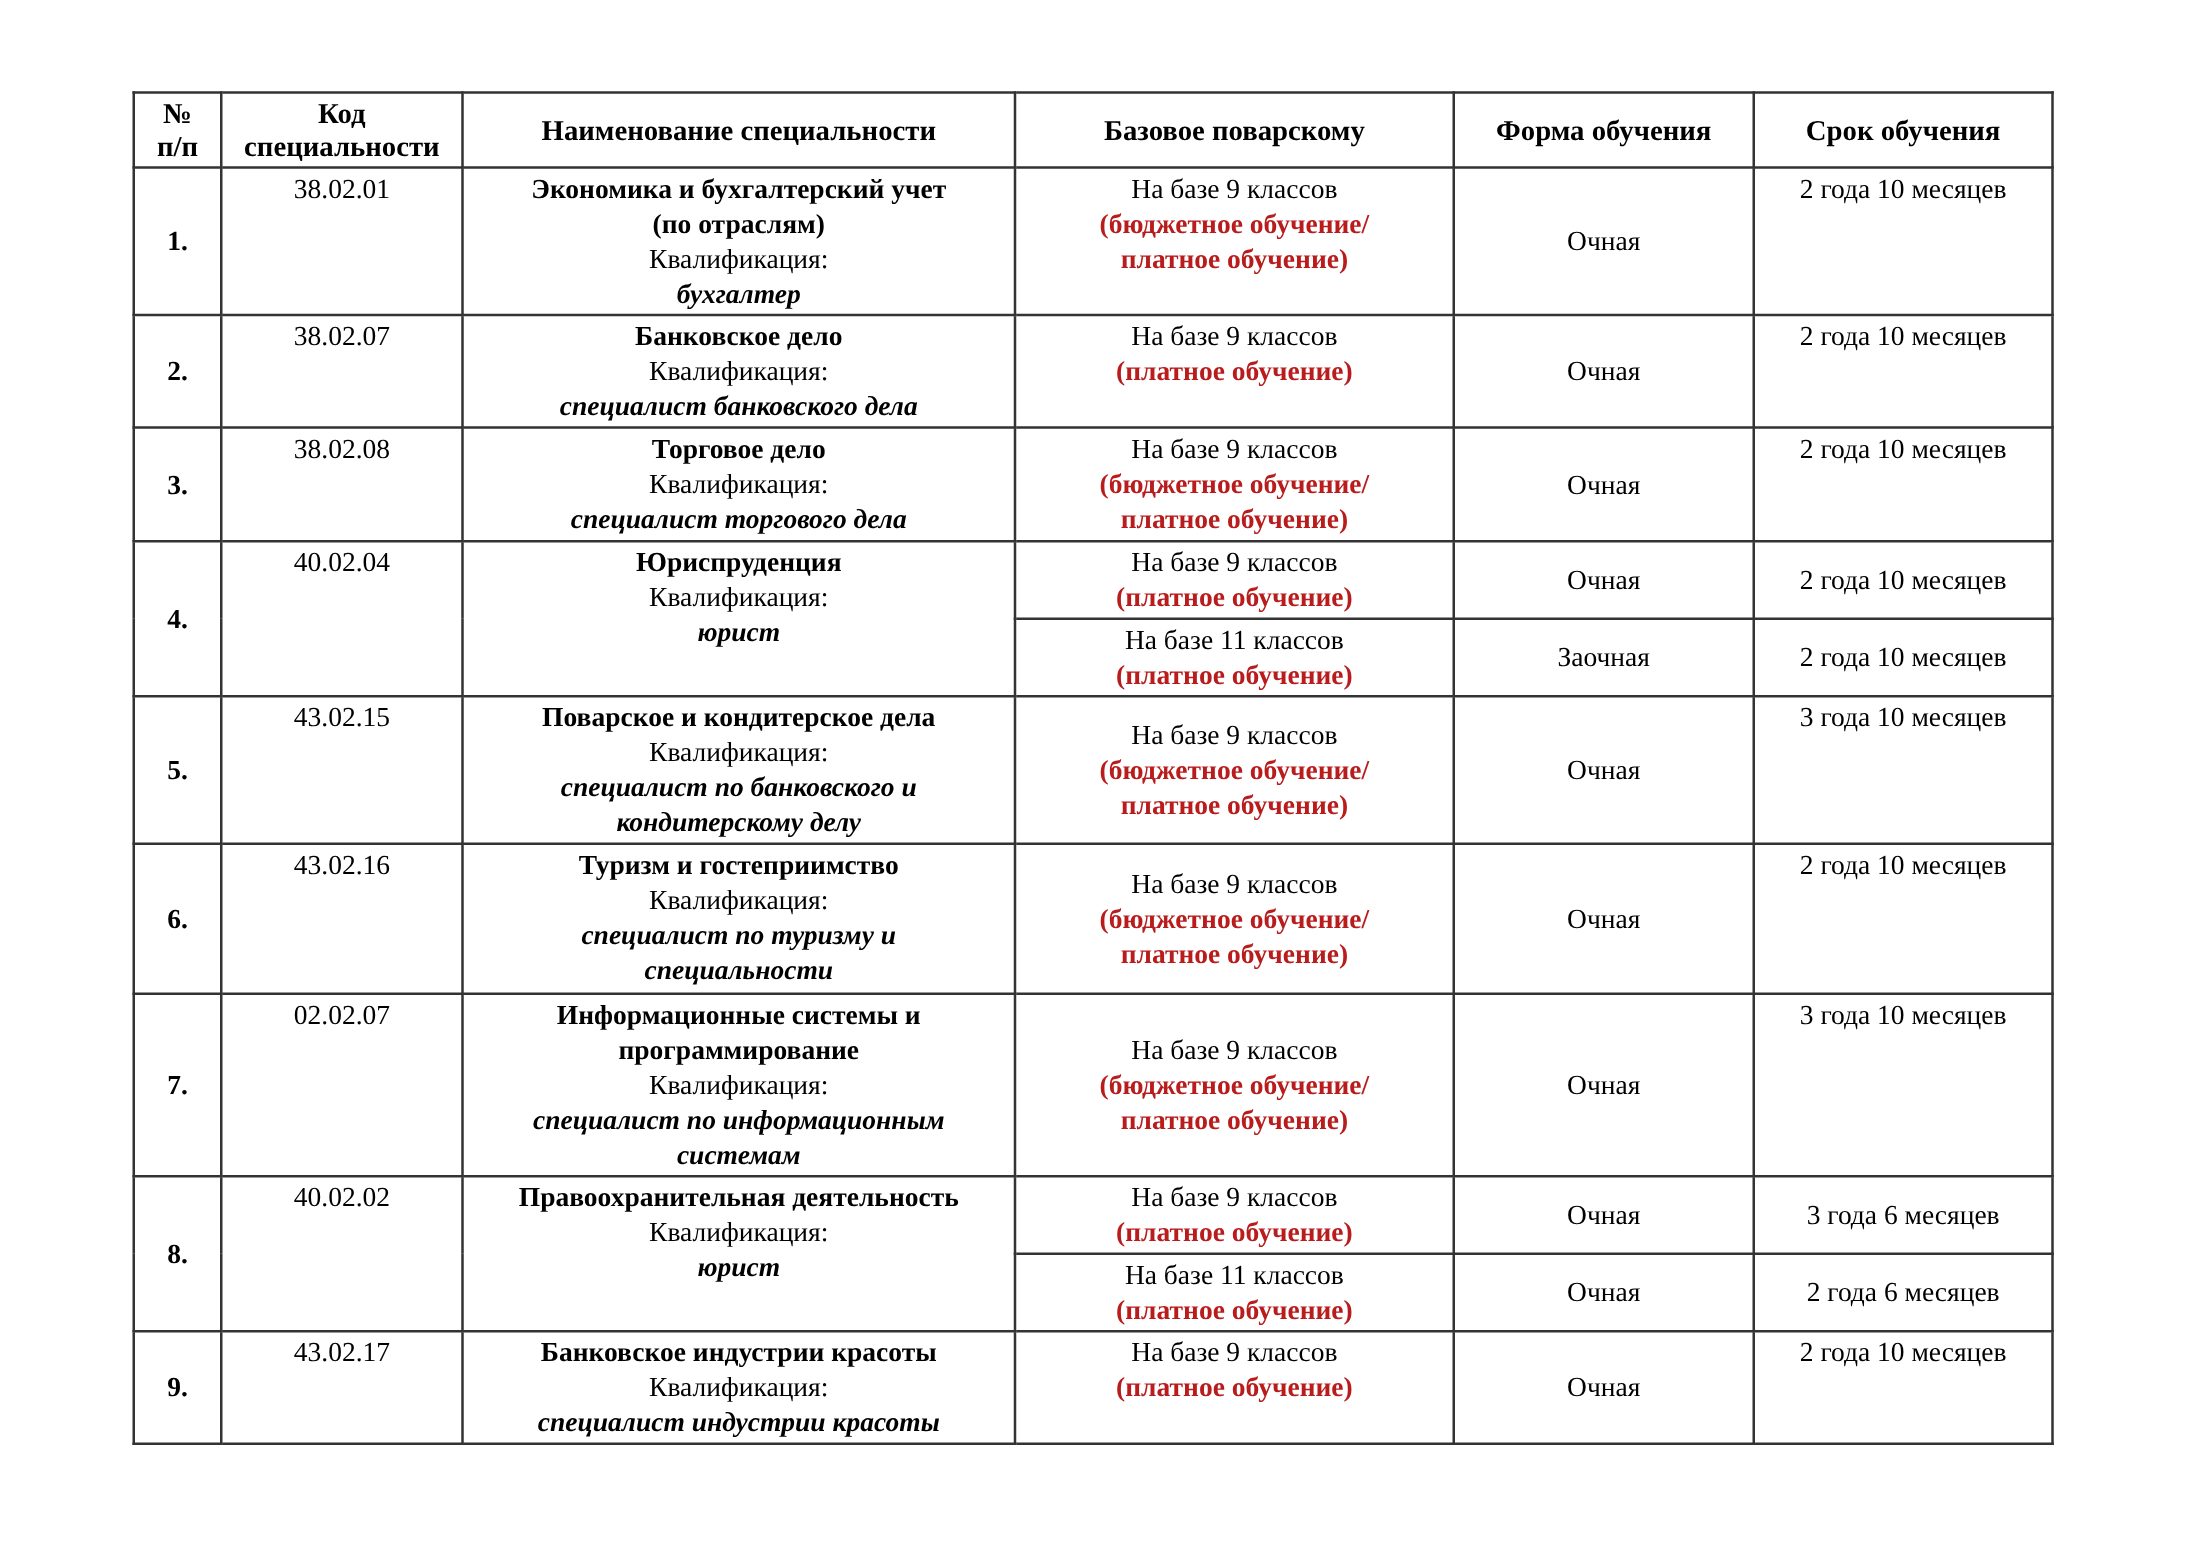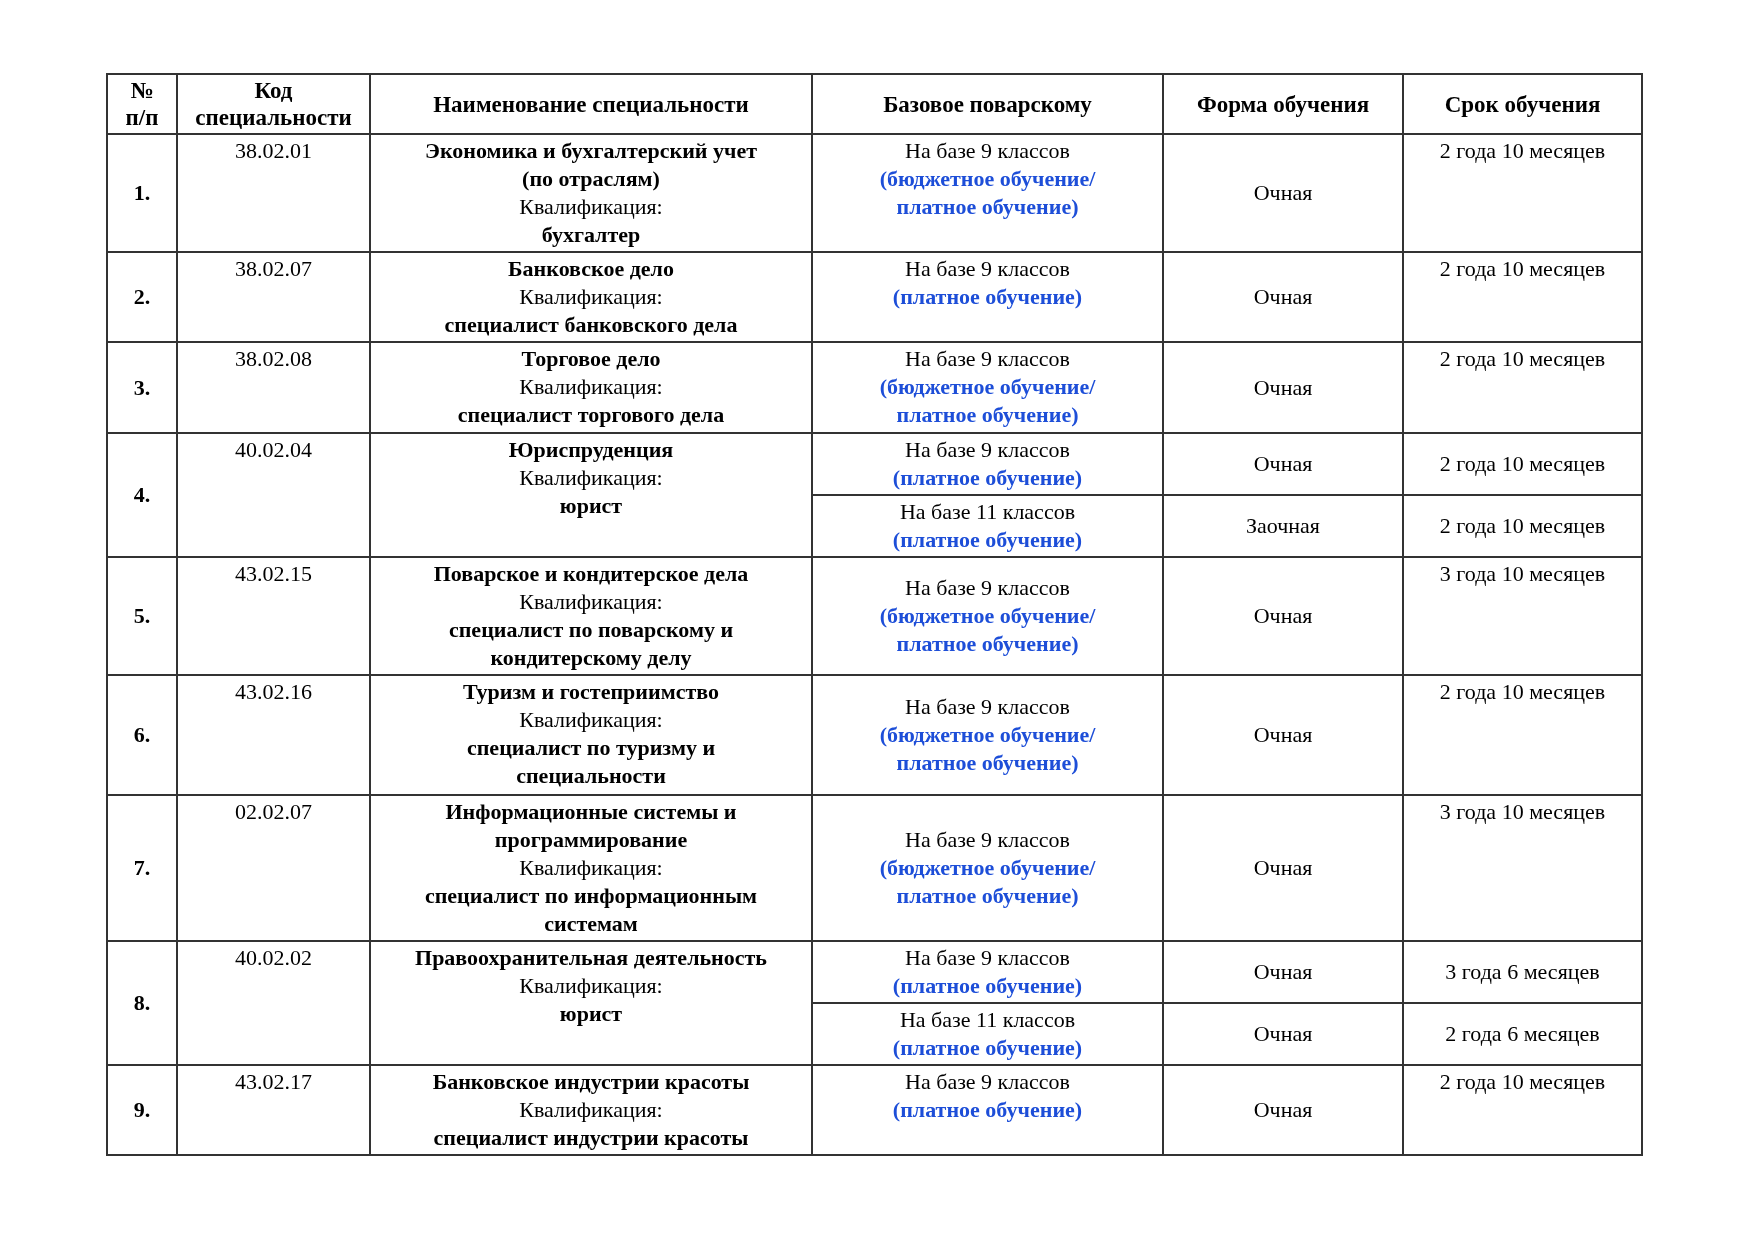--- a/index.html
+++ b/index.html
@@ -42,23 +42,23 @@
     font-weight: bold;
     vertical-align: middle;
   }
   td.code  { vertical-align: top; margin-left: 47px; }
   td.name  { vertical-align: top; }
   td.form  { vertical-align: middle; }
   .va-top  { vertical-align: top; }
   .va-mid  { vertical-align: middle; }
   .pl      { white-space: pre-line; }
   .spec-name { font-weight: bold; }
-  .qual-value { font-weight: bold; }
+  .qual-value { font-weight: bold; font-style: italic; }
   .base-note {
-    color: #1d4ed8;
+    color: #b91c1c;
     font-weight: bold;
   }
 </style>
 </head>
 <body>
 
 <div class="page">
   <table class="spec-table">
     <colgroup>
       <col style="width:70px">
@@ -156,21 +156,21 @@
         <td class="form">Заочная</td>
         <td class="term va-mid">2 года 10 месяцев</td>
       </tr>
 
       <tr style="height:118px">
         <td class="num">5.</td>
         <td class="code">43.02.15</td>
         <td class="name">
             <div class="spec-name pl">Поварское и кондитерское дела</div>
             <div>Квалификация:</div>
-            <div class="qual-value pl">специалист по поварскому и
+            <div class="qual-value pl">специалист по банковского и
 кондитерскому делу</div>
           </td>
         <td class="base va-mid">
             <div class="pl">На базе 9 классов</div>
             <div class="base-note pl">(бюджетное обучение/
 платное обучение)</div>
           </td>
         <td class="form">Очная</td>
         <td class="term va-top">3 года 10 месяцев</td>
       </tr>

